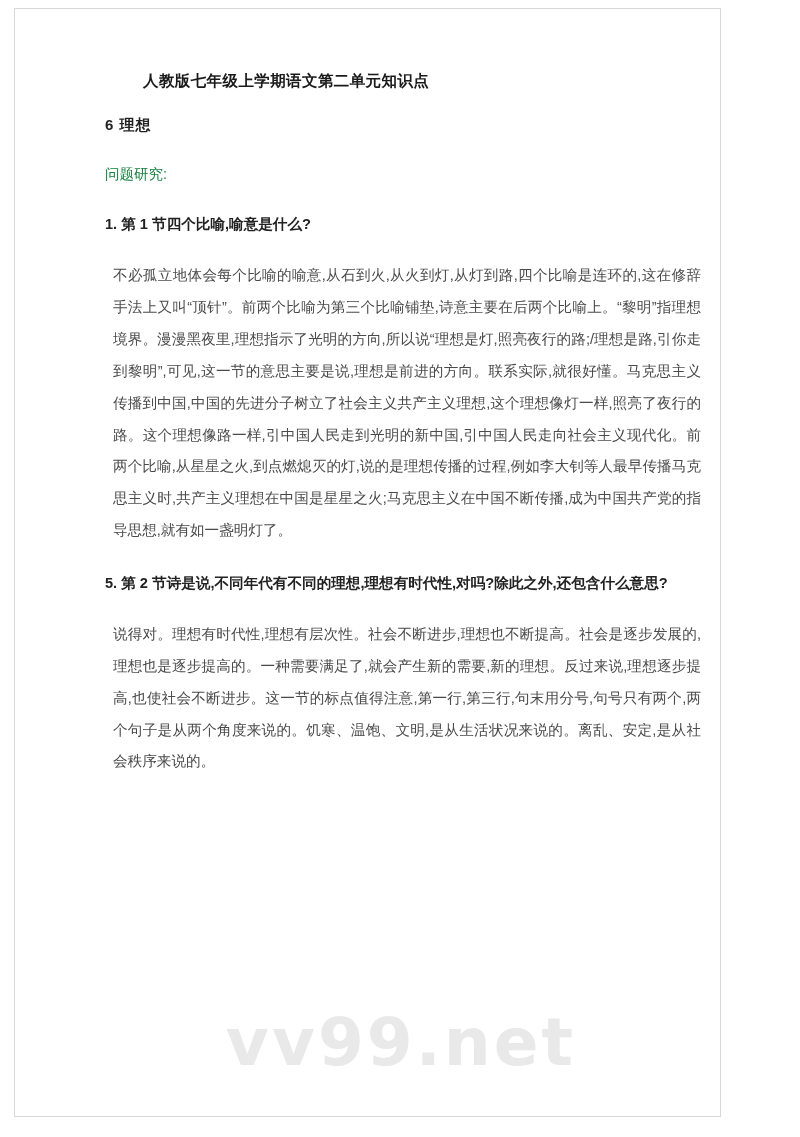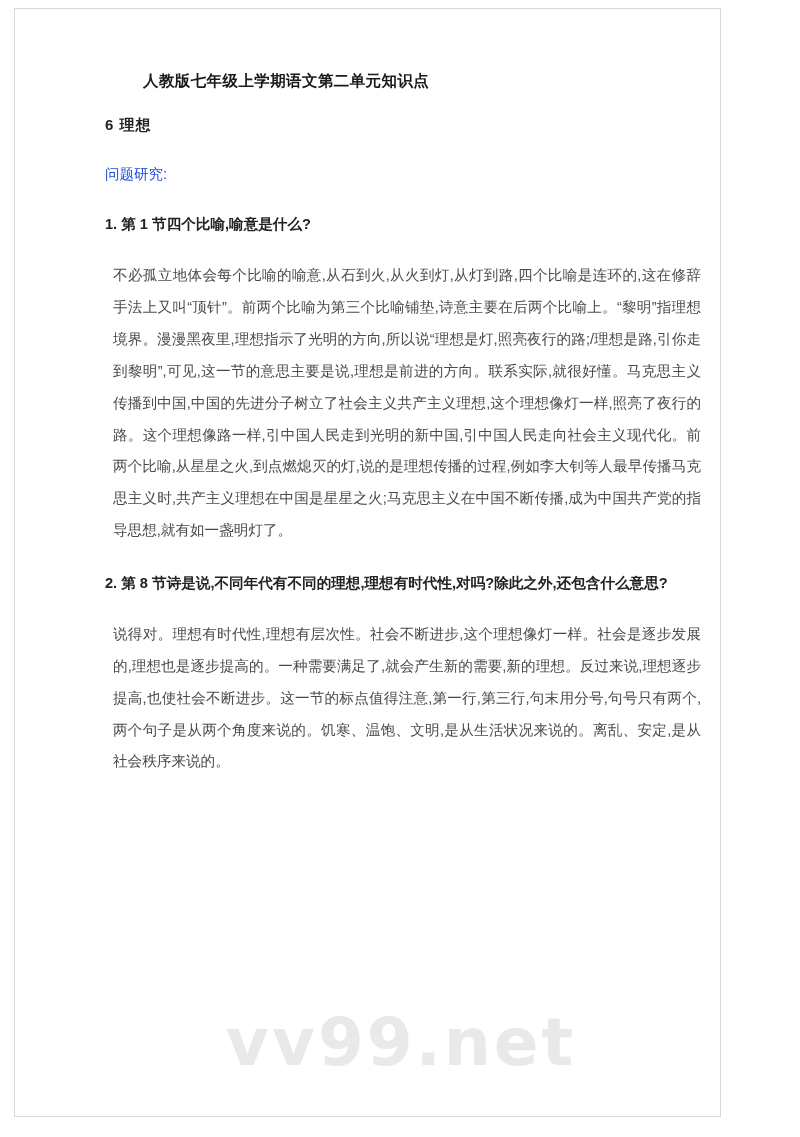--- a/index.html
+++ b/index.html
@@ -41,21 +41,21 @@
   .section-heading {
     font-size: 15px;
     font-weight: bold;
     color: #222222;
     text-align: left;
     margin: 0 0 30px 0;
     letter-spacing: 1px;
   }
   .lead-line {
     font-size: 14.5px;
-    color: #1d4ed8;
+    color: #15803d;
     margin: 0 0 26px 0;
   }
   .q-heading {
     font-size: 14.6px;
     font-weight: bold;
     color: #222222;
     margin: 5px 0 22px 0;
     line-height: 1.95;
   }
   .para {
@@ -90,21 +90,21 @@
     <h1 class="doc-title">人教版七年级上学期语文第二单元知识点</h1>
 
     <h2 class="section-heading">6  理想</h2>
 
     <p class="lead-line">问题研究:</p>
 
     <h3 class="q-heading">1. 第 1 节四个比喻,喻意是什么?</h3>
 
     <p class="para">不必孤立地体会每个比喻的喻意,从石到火,从火到灯,从灯到路,四个比喻是连环的,这在修辞手法上又叫“顶针”。前两个比喻为第三个比喻铺垫,诗意主要在后两个比喻上。“黎明”指理想境界。漫漫黑夜里,理想指示了光明的方向,所以说“理想是灯,照亮夜行的路;/理想是路,引你走到黎明”,可见,这一节的意思主要是说,理想是前进的方向。联系实际,就很好懂。马克思主义传播到中国,中国的先进分子树立了社会主义共产主义理想,这个理想像灯一样,照亮了夜行的路。这个理想像路一样,引中国人民走到光明的新中国,引中国人民走向社会主义现代化。前两个比喻,从星星之火,到点燃熄灭的灯,说的是理想传播的过程,例如李大钊等人最早传播马克思主义时,共产主义理想在中国是星星之火;马克思主义在中国不断传播,成为中国共产党的指导思想,就有如一盏明灯了。</p>
 
-    <h3 class="q-heading">2. 第 8 节诗是说,不同年代有不同的理想,理想有时代性,对吗?除此之外,还包含什么意思?</h3>
+    <h3 class="q-heading">5. 第 2 节诗是说,不同年代有不同的理想,理想有时代性,对吗?除此之外,还包含什么意思?</h3>
 
-    <p class="para">说得对。理想有时代性,理想有层次性。社会不断进步,这个理想像灯一样。社会是逐步发展的,理想也是逐步提高的。一种需要满足了,就会产生新的需要,新的理想。反过来说,理想逐步提高,也使社会不断进步。这一节的标点值得注意,第一行,第三行,句末用分号,句号只有两个,两个句子是从两个角度来说的。饥寒、温饱、文明,是从生活状况来说的。离乱、安定,是从社会秩序来说的。</p>
+    <p class="para">说得对。理想有时代性,理想有层次性。社会不断进步,理想也不断提高。社会是逐步发展的,理想也是逐步提高的。一种需要满足了,就会产生新的需要,新的理想。反过来说,理想逐步提高,也使社会不断进步。这一节的标点值得注意,第一行,第三行,句末用分号,句号只有两个,两个句子是从两个角度来说的。饥寒、温饱、文明,是从生活状况来说的。离乱、安定,是从社会秩序来说的。</p>
 
   </div>
 
   <div class="watermark">vv99.net</div>
 
 </div>
 
 </body></html>

